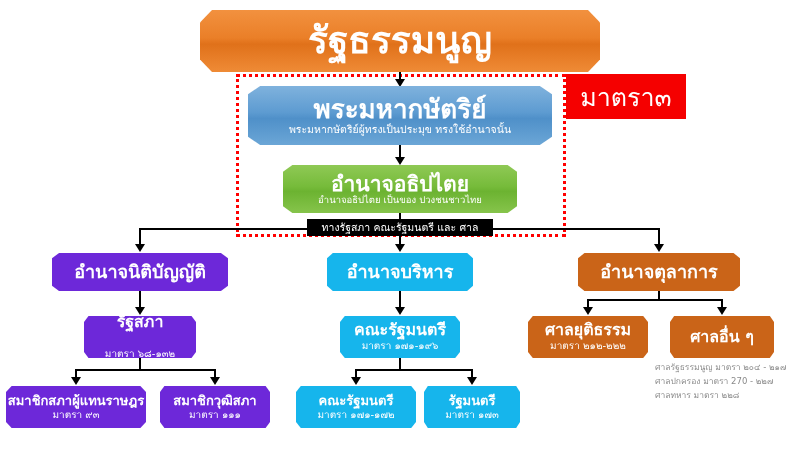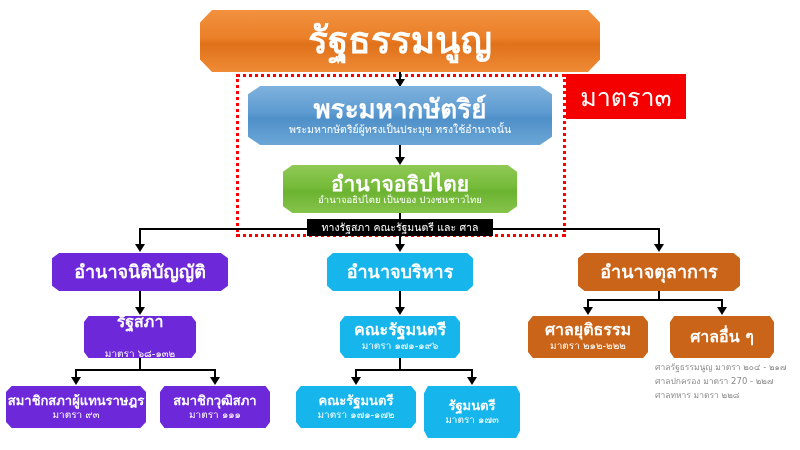--- a/index.html
+++ b/index.html
@@ -130,21 +130,21 @@
   #n-senator .title { font-size: 13px; }
   #n-senator .sub   { font-size: 10px; margin-top: 2px; }
 
   #n-pm {
     left: 296px; top: 386px; width: 120px; height: 42px;
   }
   #n-pm .title { font-size: 13px; }
   #n-pm .sub   { font-size: 10px; margin-top: 2px; }
 
   #n-minister {
-    left: 424px; top: 386px; width: 96px; height: 52px;
+    left: 424px; top: 386px; width: 96px; height: 42px;
   }
   #n-minister .title { font-size: 13px; }
   #n-minister .sub   { font-size: 10px; margin-top: 2px; }
 
   
   #n-via {
     position: absolute;
     left: 307px; top: 219px; width: 186px; height: 17px;
     background: #000000;
     color: #ffffff;

